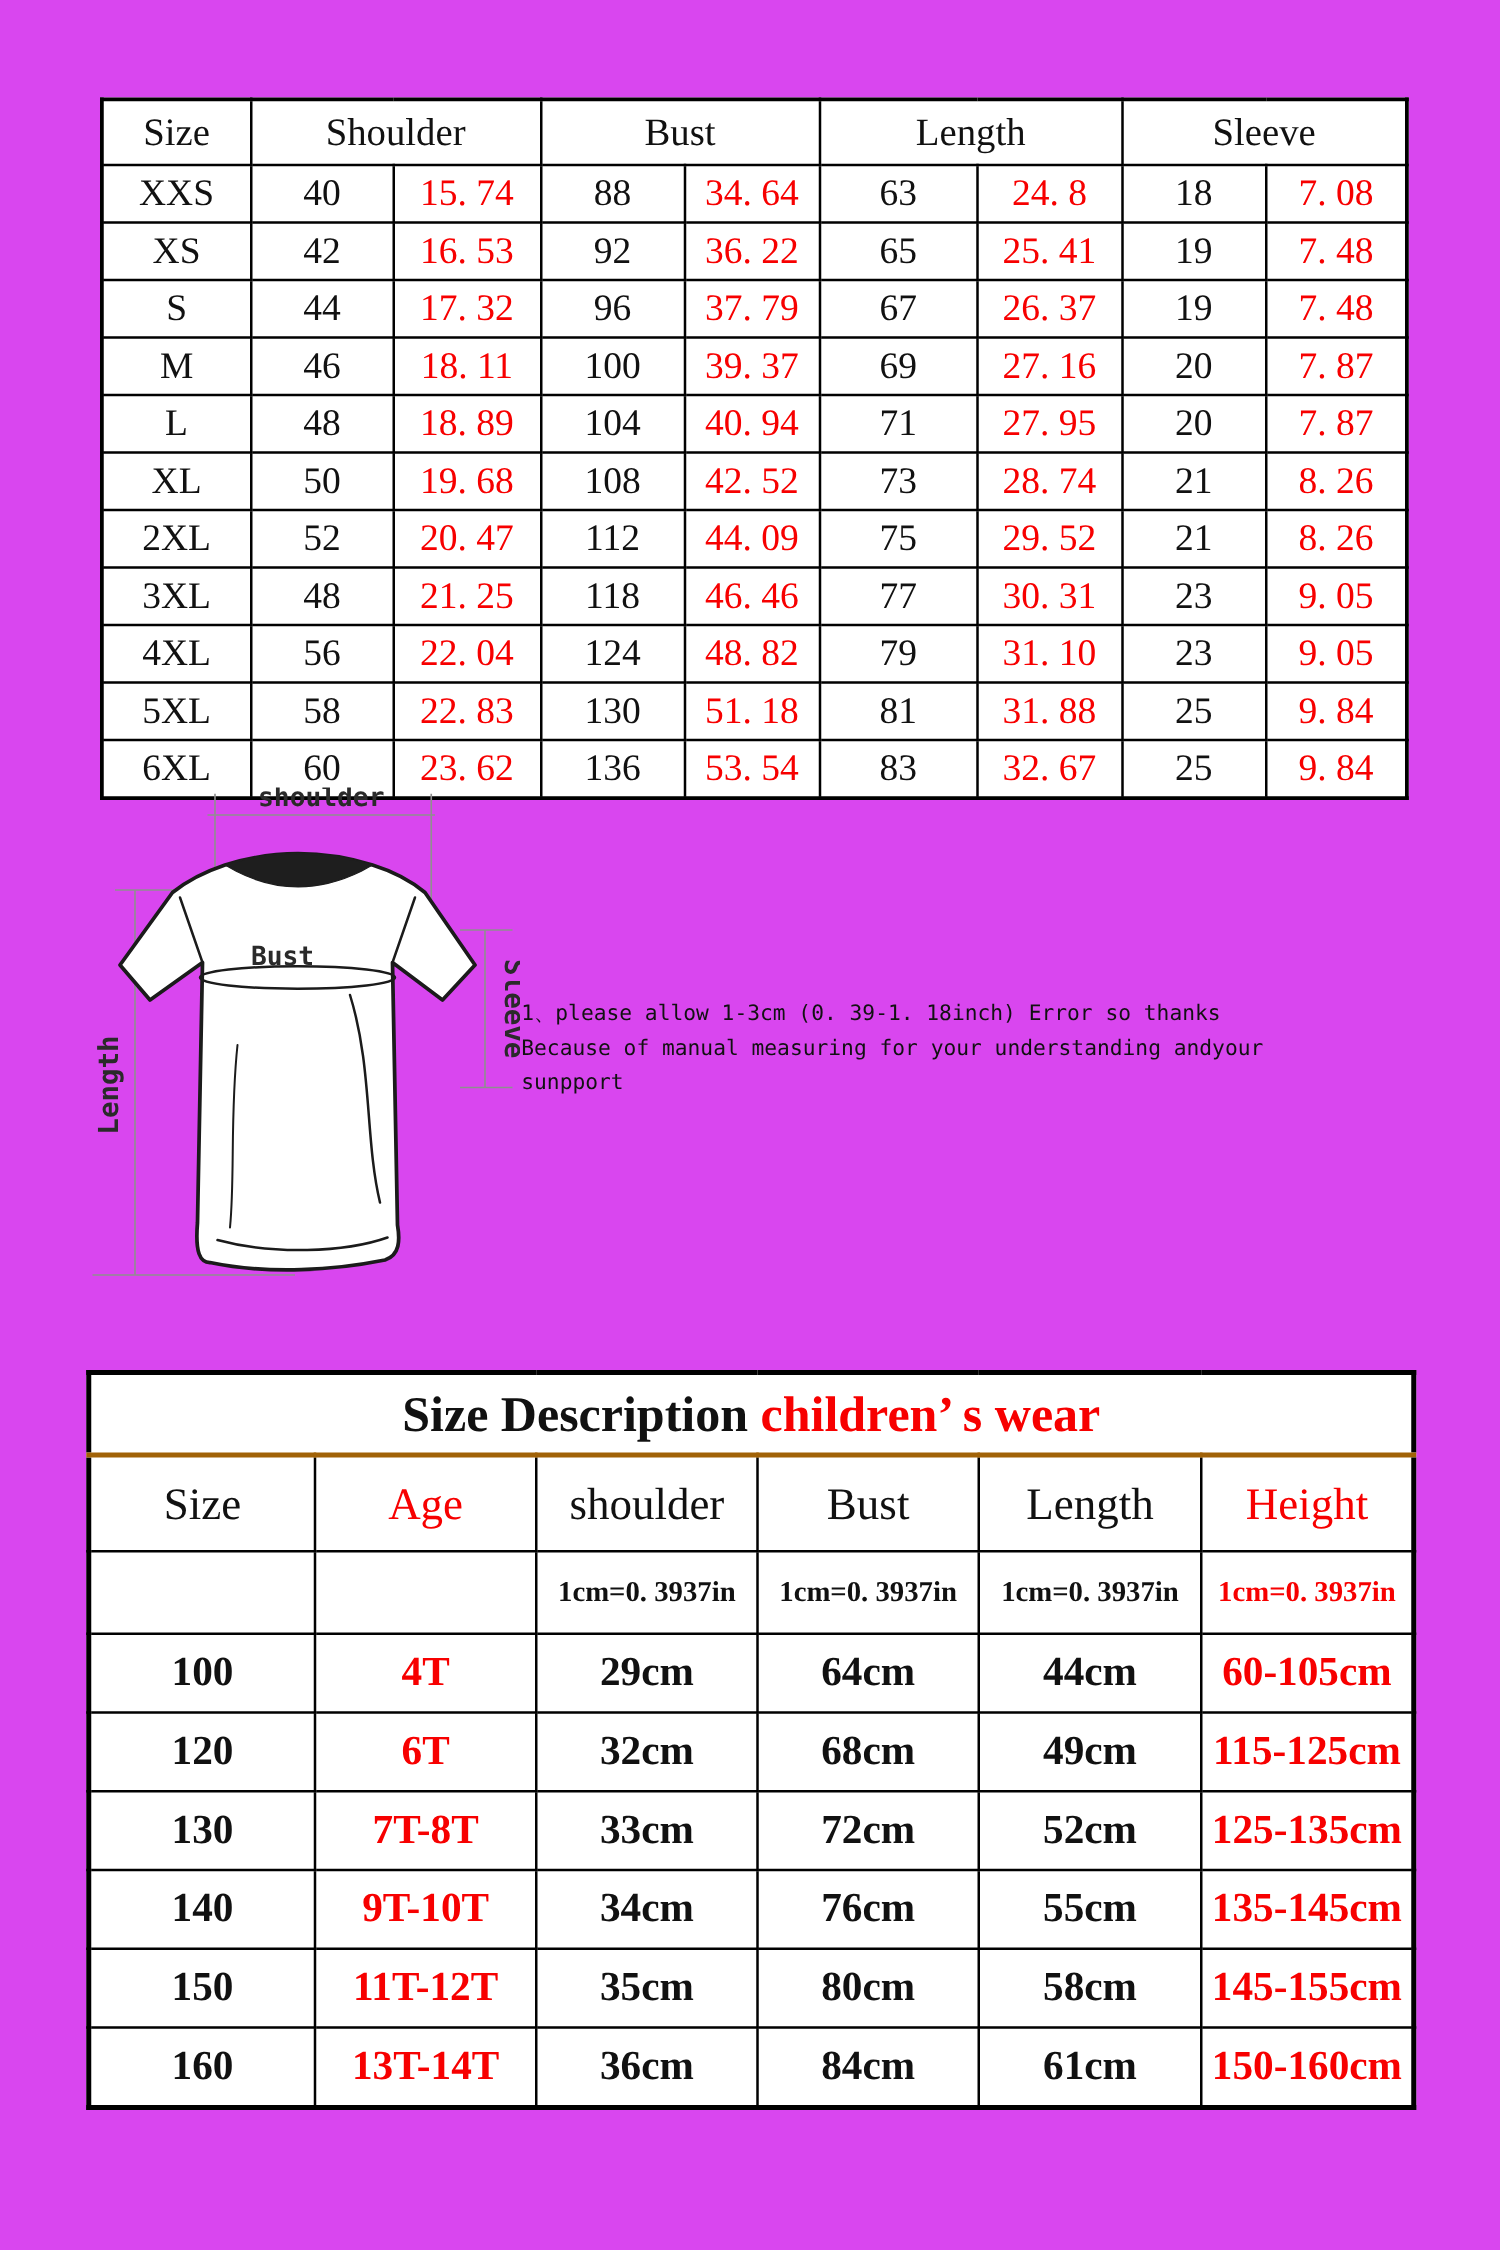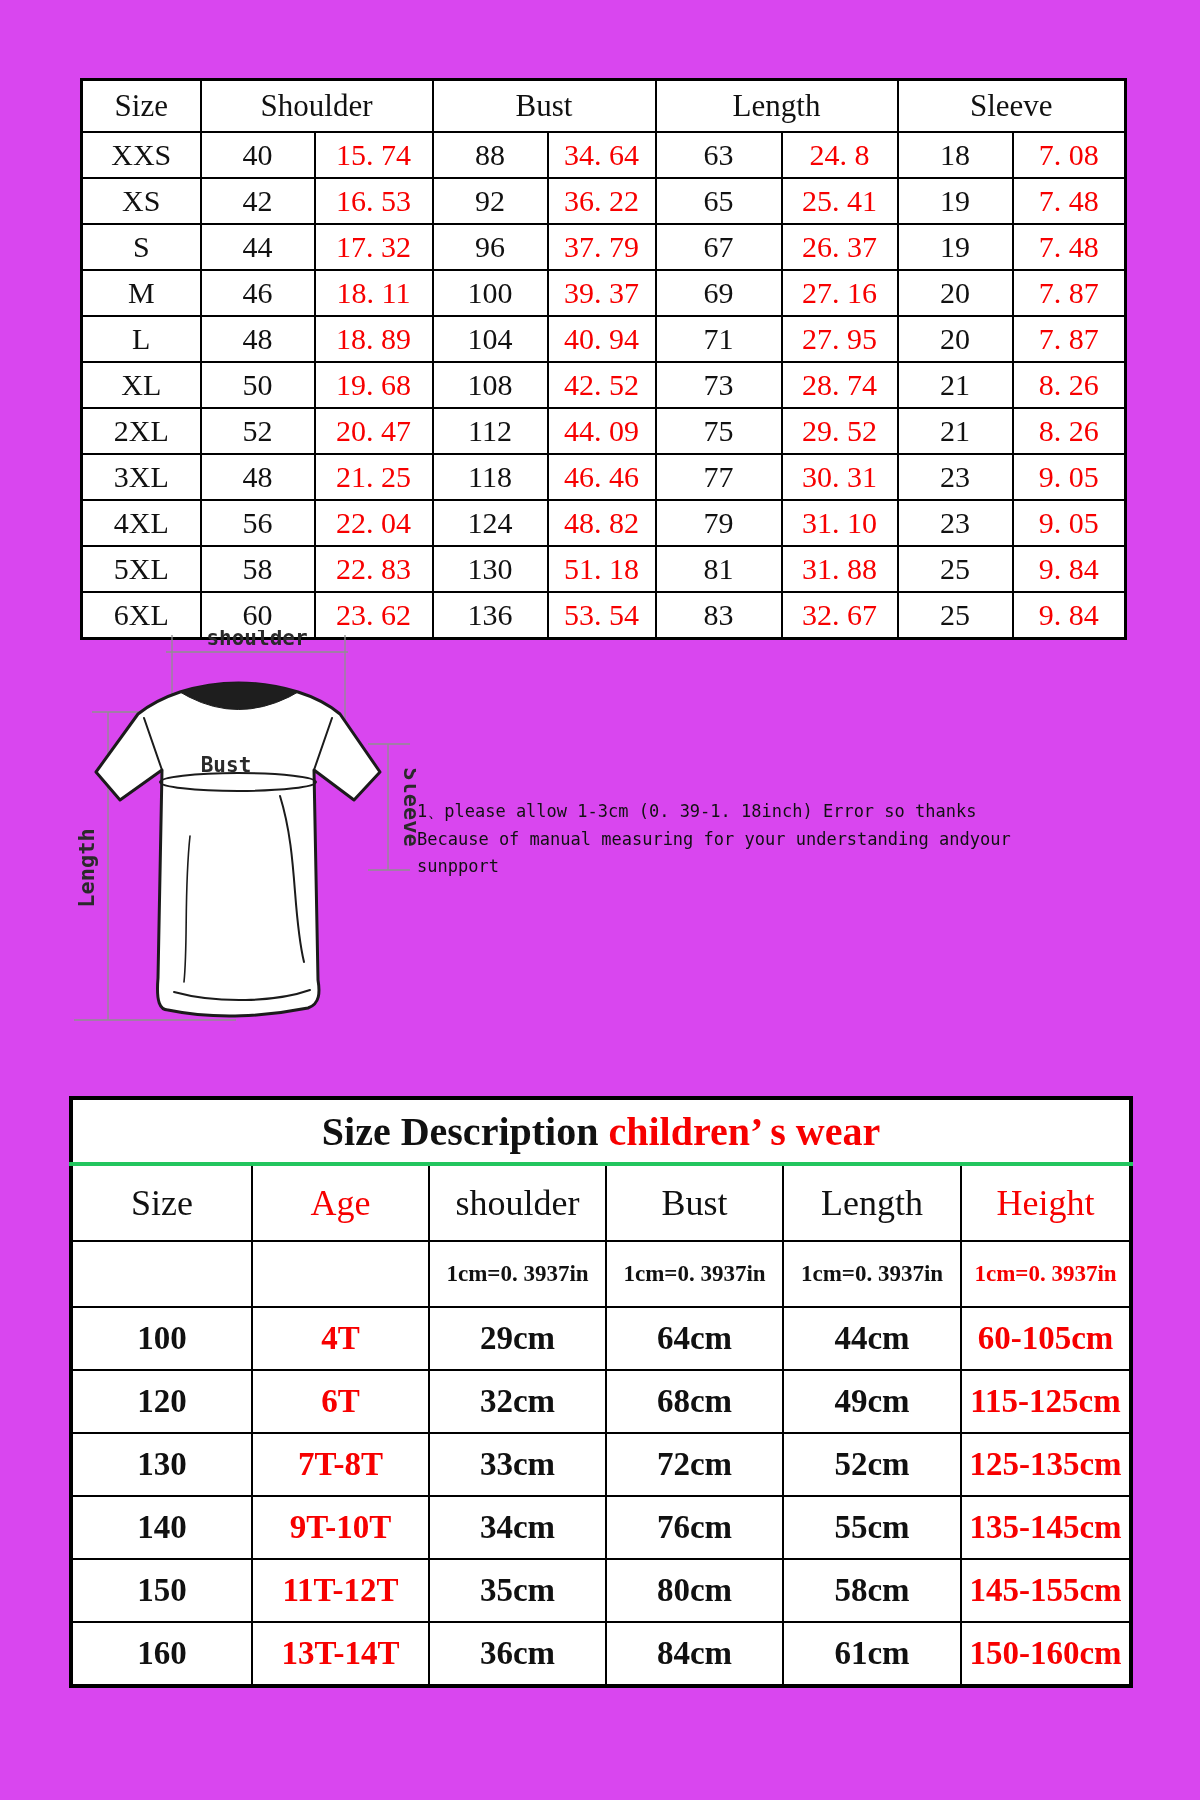--- a/index.html
+++ b/index.html
@@ -25,21 +25,21 @@
   .note { position:absolute; left:417px; width:610px;
           font-family:"DejaVu Sans Mono","Liberation Mono",monospace;
           font-weight:normal; font-size:17px; line-height:1.62; color:#111;
           white-space:pre-line; }
   .note-1 { top:798px; }
   .note-2 { top:978px; }
 
   
   .children { position:absolute; left:69px; top:1096px; width:1060px; border:4px solid #000; }
   .children td { border:2px solid #000; }
-  .children .title-row td { height:62px; font-size:40px; font-weight:bold; border-bottom:4px solid #22c55e; }
+  .children .title-row td { height:62px; font-size:40px; font-weight:bold; border-bottom:4px solid #a16207; }
   .children .head-row td  { height:74px; font-size:36px; }
   .children .conv-row td  { height:64px; font-size:23px; font-weight:bold; }
   .children .data-row td  { height:61px; font-size:33px; font-weight:bold; }
 
   svg text { font-family:"DejaVu Sans Mono","Liberation Mono",monospace; font-weight:600; fill:#2a2a2a; }
 </style>
 </head>
 <body>
 
 <div class="page">

